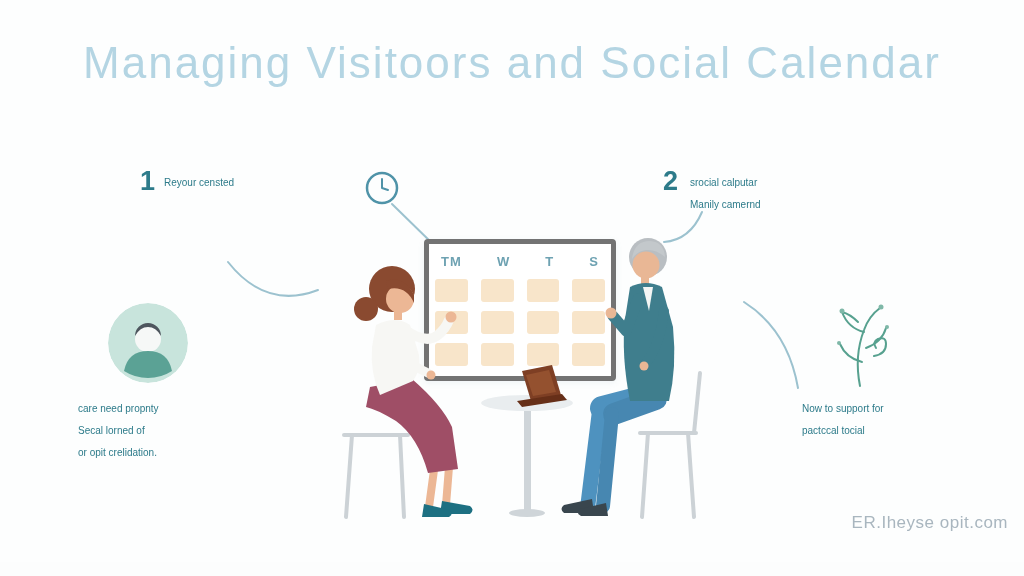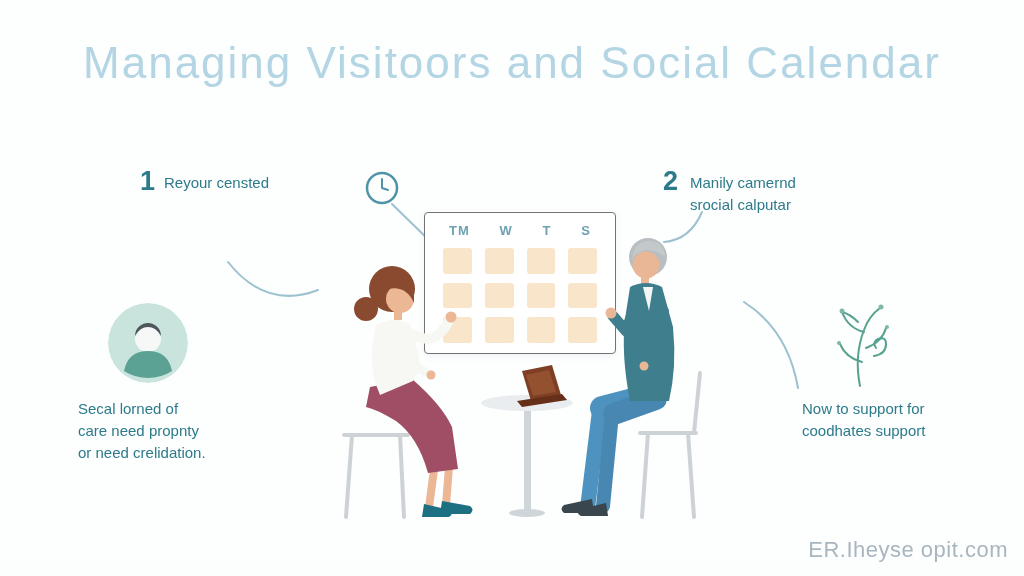--- a/index.html
+++ b/index.html
@@ -8,47 +8,47 @@
     background:#fdfefe;font-family:"Liberation Sans",sans-serif;
   }
   .title{
     position:absolute;top:38px;left:0;width:100%;text-align:center;
     font-size:44px;font-weight:400;letter-spacing:2px;color:#b4d5e3;
   }
   .step-number{
     position:absolute;font-size:27px;font-weight:700;color:#2d7b8a;
   }
   .note{
-    position:absolute;color:#2d7b8a;font-size:15px;line-height:22px;
+    position:absolute;color:#2d7b8a;font-size:10px;line-height:22px;
   }
   .connectors,.people{position:absolute;left:0;top:0;}
   .connectors{z-index:1;}
   .people{left:300px;top:215px;z-index:3;}
   .clock{position:absolute;left:362px;top:168px;z-index:2;}
   .calendar{
-    position:absolute;left:424px;top:212px;width:192px;height:142px;z-index:2;
-    background:#ffffff;border:1px solid #737373;border-radius:4px;
+    position:absolute;left:424px;top:239px;width:192px;height:142px;z-index:2;
+    background:#ffffff;border:5px solid #737373;border-radius:4px;
     box-shadow:0 2px 6px rgba(120,160,175,0.10);
-    display:flex;flex-direction:column;box-sizing:border-box;padding:10px 18px;
+    display:flex;flex-direction:column;box-sizing:border-box;padding:10px 6px;
   }
   .cal-header{display:flex;justify-content:space-between;padding:0 6px;margin-bottom:10px;}
   .cal-header span{font-size:13px;font-weight:700;letter-spacing:1px;color:#6ea2b2;}
   .cal-grid{
     flex:1;display:grid;grid-template-columns:repeat(4,1fr);
     grid-auto-rows:1fr;gap:9px 13px;
   }
   .cal-cell{border-radius:3px;}
   .avatar{
     position:absolute;left:108px;top:303px;width:80px;height:80px;
     border-radius:50%;overflow:hidden;z-index:2;
   }
   .plant{position:absolute;left:826px;top:296px;z-index:2;}
   .footer{
-    position:absolute;top:537px;right:16px;color:#a9b6bf;
-    font-size:22px;letter-spacing:0.5px;margin-left:28px;
+    position:absolute;top:513px;right:16px;color:#a9b6bf;
+    font-size:17px;letter-spacing:0.5px;margin-left:28px;
   }
   .pos-step1-num{left:140px;top:166px;}
   .pos-step1-text{left:164px;top:172px;width:150px;}
   .pos-step2-num{left:663px;top:166px;}
   .pos-step2-text{left:690px;top:172px;width:140px;}
   .pos-left-note{left:78px;top:398px;width:170px;}
   .pos-right-note{left:802px;top:398px;width:150px;}
 </style>
 </head>
 <body>
@@ -71,22 +71,22 @@
     <div>Reyour censted</div>
   </div>
 
   <svg class="clock" width="40" height="40" viewBox="0 0 40 40">
     <circle cx="20" cy="20" r="15" fill="#fdfefe" stroke="#4f93a8" stroke-width="2.5"></circle>
     <path d="M20 20 L20 11 M20 20 L26 22" stroke="#4f93a8" stroke-width="2" stroke-linecap="round" fill="none"></path>
   </svg>
 
   <div class="step-number pos-step2-num">2</div>
   <div class="note pos-step2-text">
+    <div>srocial calputar</div>
     <div>Manily camernd</div>
-    <div>srocial calputar</div>
   </div>
 
   <div class="calendar">
     <div class="cal-header">
       <span>TM</span>
       <span>W</span>
       <span>T</span>
       <span>S</span>
     </div>
     <div class="cal-grid">
@@ -108,44 +108,44 @@
   <div class="avatar">
     <svg width="80" height="80" viewBox="0 0 80 80">
       <circle cx="40" cy="40" r="40" fill="#c8e4dc"></circle>
       <circle cx="40" cy="36" r="13" fill="#f6f8f7"></circle>
       <path d="M27 33 A 13 13 0 0 1 53 33 Q 48 24 40 24 Q 32 24 27 33 Z" fill="#4e565e"></path>
       <path d="M16 68 Q 20 48 40 48 Q 60 48 64 68 Q 53 75 40 75 Q 27 75 16 68 Z" fill="#5ba295"></path>
     </svg>
   </div>
 
   <div class="note pos-left-note">
+    <div>care need propnty</div>
     <div>Secal lorned of</div>
-    <div>care need propnty</div>
-    <div>or need crelidation.</div>
+    <div>or opit crelidation.</div>
   </div>
 
   <svg class="plant" width="70" height="95" viewBox="0 0 70 95">
     <g fill="none" stroke="#57a18f" stroke-width="2" stroke-linecap="round">
       <path d="M34 90 Q 28 60 38 34 Q 43 20 54 12"></path>
       <path d="M38 36 Q 22 32 16 16 Q 24 18 32 26"></path>
       <path d="M40 52 Q 56 46 60 32"></path>
       <path d="M36 66 Q 20 62 14 48"></path>
       <path d="M48 60 Q 60 58 60 48 Q 60 40 52 43 Q 46 46 50 52"></path>
     </g>
     <g fill="#7fb8a8">
       <circle cx="55" cy="11" r="2.5"></circle>
       <circle cx="16" cy="15" r="2.5"></circle>
       <circle cx="61" cy="31" r="2"></circle>
       <circle cx="13" cy="47" r="2"></circle>
     </g>
   </svg>
 
   <div class="note pos-right-note">
     <div>Now to support for</div>
-    <div>coodhates support</div>
+    <div>pactccal tocial</div>
   </div>
 
   <svg class="people" width="420" height="315" viewBox="0 0 420 315">
 
     <g stroke="#ccd2d6" stroke-width="4" fill="none" stroke-linecap="round">
       <path d="M44 220 L108 220"></path>
       <path d="M52 220 L46 302"></path>
       <path d="M100 220 L104 302"></path>
       <path d="M340 218 L396 218"></path>
       <path d="M348 218 L342 302"></path>

